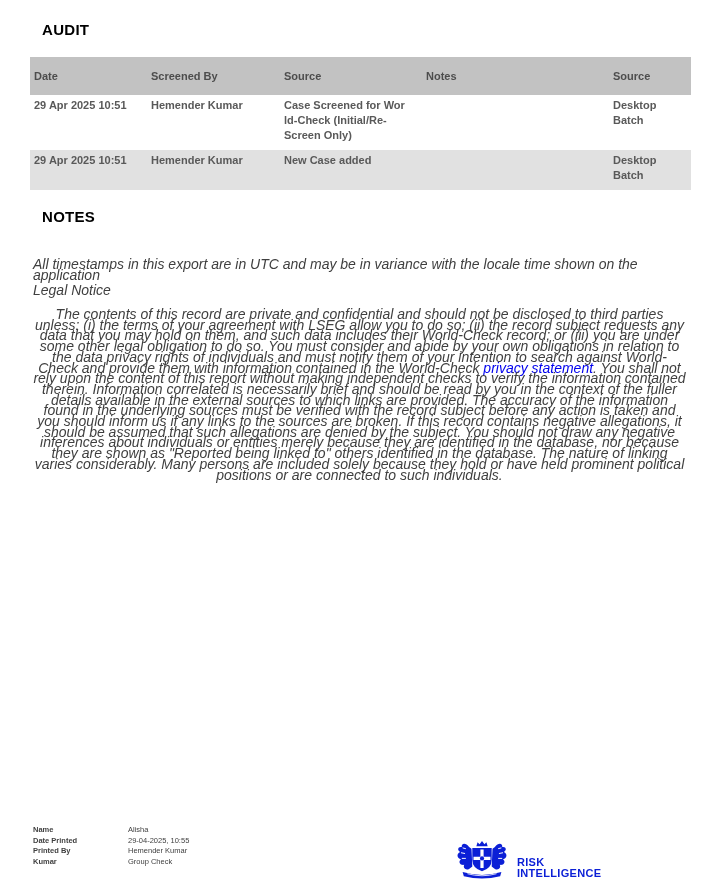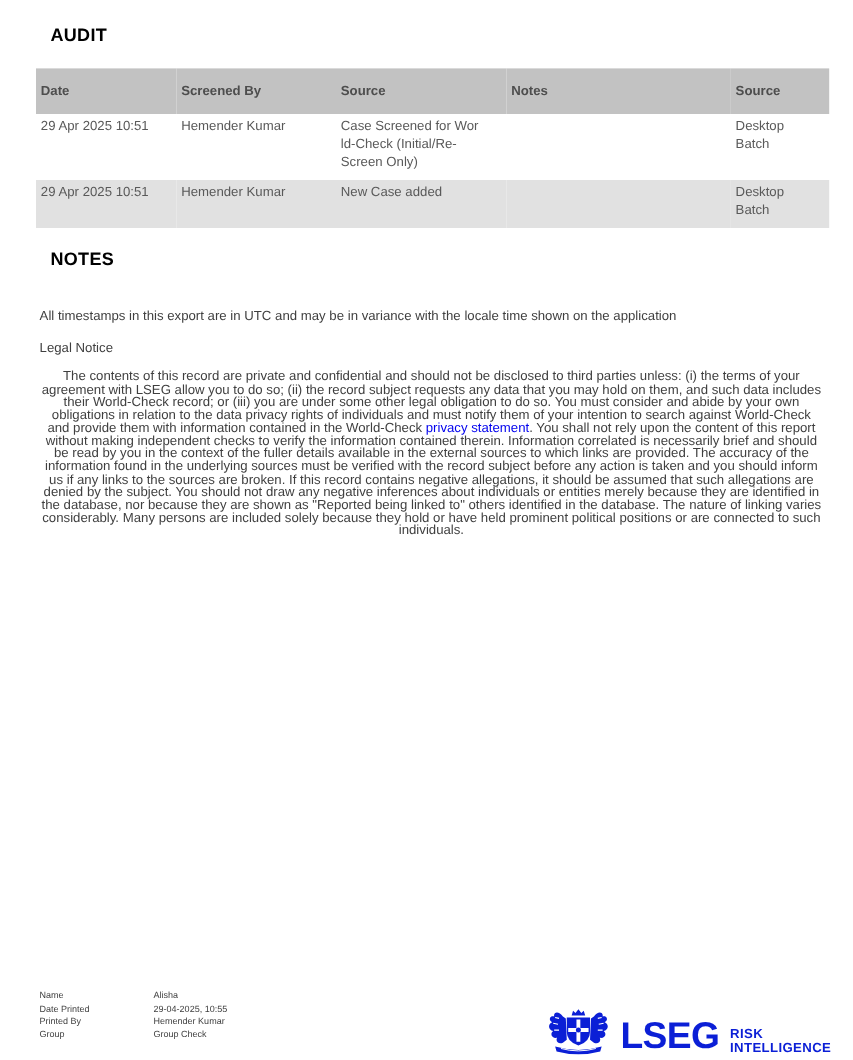--- a/index.html
+++ b/index.html
@@ -28,41 +28,42 @@
     background: #c2c2c2; color: #4d4d4d;
     font-weight: bold; text-align: left;
     padding: 13px 4px; height: 19px;
     font-size: 11px;
   }
   table.audit td {
     vertical-align: top;
     padding: 3px 4px 7px 4px;
     line-height: 15px;
     white-space: pre-line;
+    font-weight: bold;
   }
   tr.row-even td { background: #ffffff; }
   tr.row-odd td { background: #e1e1e1; }
 
   .small-text {
     position: absolute; left: 33px;
-    font-size: 11px; color: #3f3f3f; line-height: 10.7px;
+    font-size: 14px; color: #3f3f3f; line-height: 10.7px; font-style: italic;
   }
   #timestamp-note { top: 259px; width: 655px; }
   #legal-notice-label { top: 285px; text-align: center; }
   #legal-paragraph { top: 309px; width: 653px; text-align: center; }
   #legal-paragraph a {
     color: #0000ee; text-decoration: none; cursor: pointer;
   }
 
   .footer-fields {
     position: absolute; left: 33px; top: 825px;
     font-size: 7.5px; color: #3f3f3f; line-height: 10.6px;
   }
   .footer-row { display: flex; }
-  .footer-label { font-weight: normal; width: 95px; }
+  .footer-label { font-weight: bold; width: 95px; }
   .footer-value { }
 
   .logo {
     position: absolute; left: 456px; top: 839px;
     display: flex; align-items: center;
   }
   .logo-wordmark {
     font-size: 31px; font-weight: bold; color: #0b1fd6;
     letter-spacing: -0.5px; margin-left: 9px; line-height: 34px;
   }
@@ -131,21 +132,21 @@
   </div>
   <div class="footer-row">
     <span class="footer-label">Date Printed</span>
     <span class="footer-value">29-04-2025, 10:55</span>
   </div>
   <div class="footer-row">
     <span class="footer-label">Printed By</span>
     <span class="footer-value">Hemender Kumar</span>
   </div>
   <div class="footer-row">
-    <span class="footer-label">Group</span>
+    <span class="footer-label">Kumar</span>
     <span class="footer-value">Group Check</span>
   </div>
 </div>
 
 <div class="logo">
   <span>
     <svg width="52" height="42" viewBox="0 0 64 52" xmlns="http://www.w3.org/2000/svg">
       <g fill="#0b1fd6">
 
         <path d="M16 10 C12 4 6 5 7 10 C2 9 1 14 5 16 C0 18 1 24 6 25 C2 28 5 33 10 32 C8 36 12 39 16 37 L20 34 L19 12 Z"></path>
@@ -159,18 +160,17 @@
         <path d="M20 11 h24 v15 q0 10 -12 14 q-12 -4 -12 -14 z"></path>
 
         <path d="M8 41 q24 7 48 0 l-1.5 5 q-22.5 6 -45 0 z"></path>
         <path d="M14 43 q18 5 36 0" stroke="#ffffff" stroke-width="1" fill="none"></path>
       </g>
 
       <path d="M30 13 h4 v9 h8.5 v4 h-8.5 v10 h-4 v-10 h-8.5 v-4 h8.5 z" fill="#ffffff"></path>
       <circle cx="32" cy="24" r="2.6" fill="#0b1fd6"></circle>
     </svg>
   </span>
-  <span class="logo-wordmark">LSEG</span>
   <span class="logo-tagline">
     <div>RISK</div>
     <div>INTELLIGENCE</div>
   </span>
 </div>
 
 </body></html>

